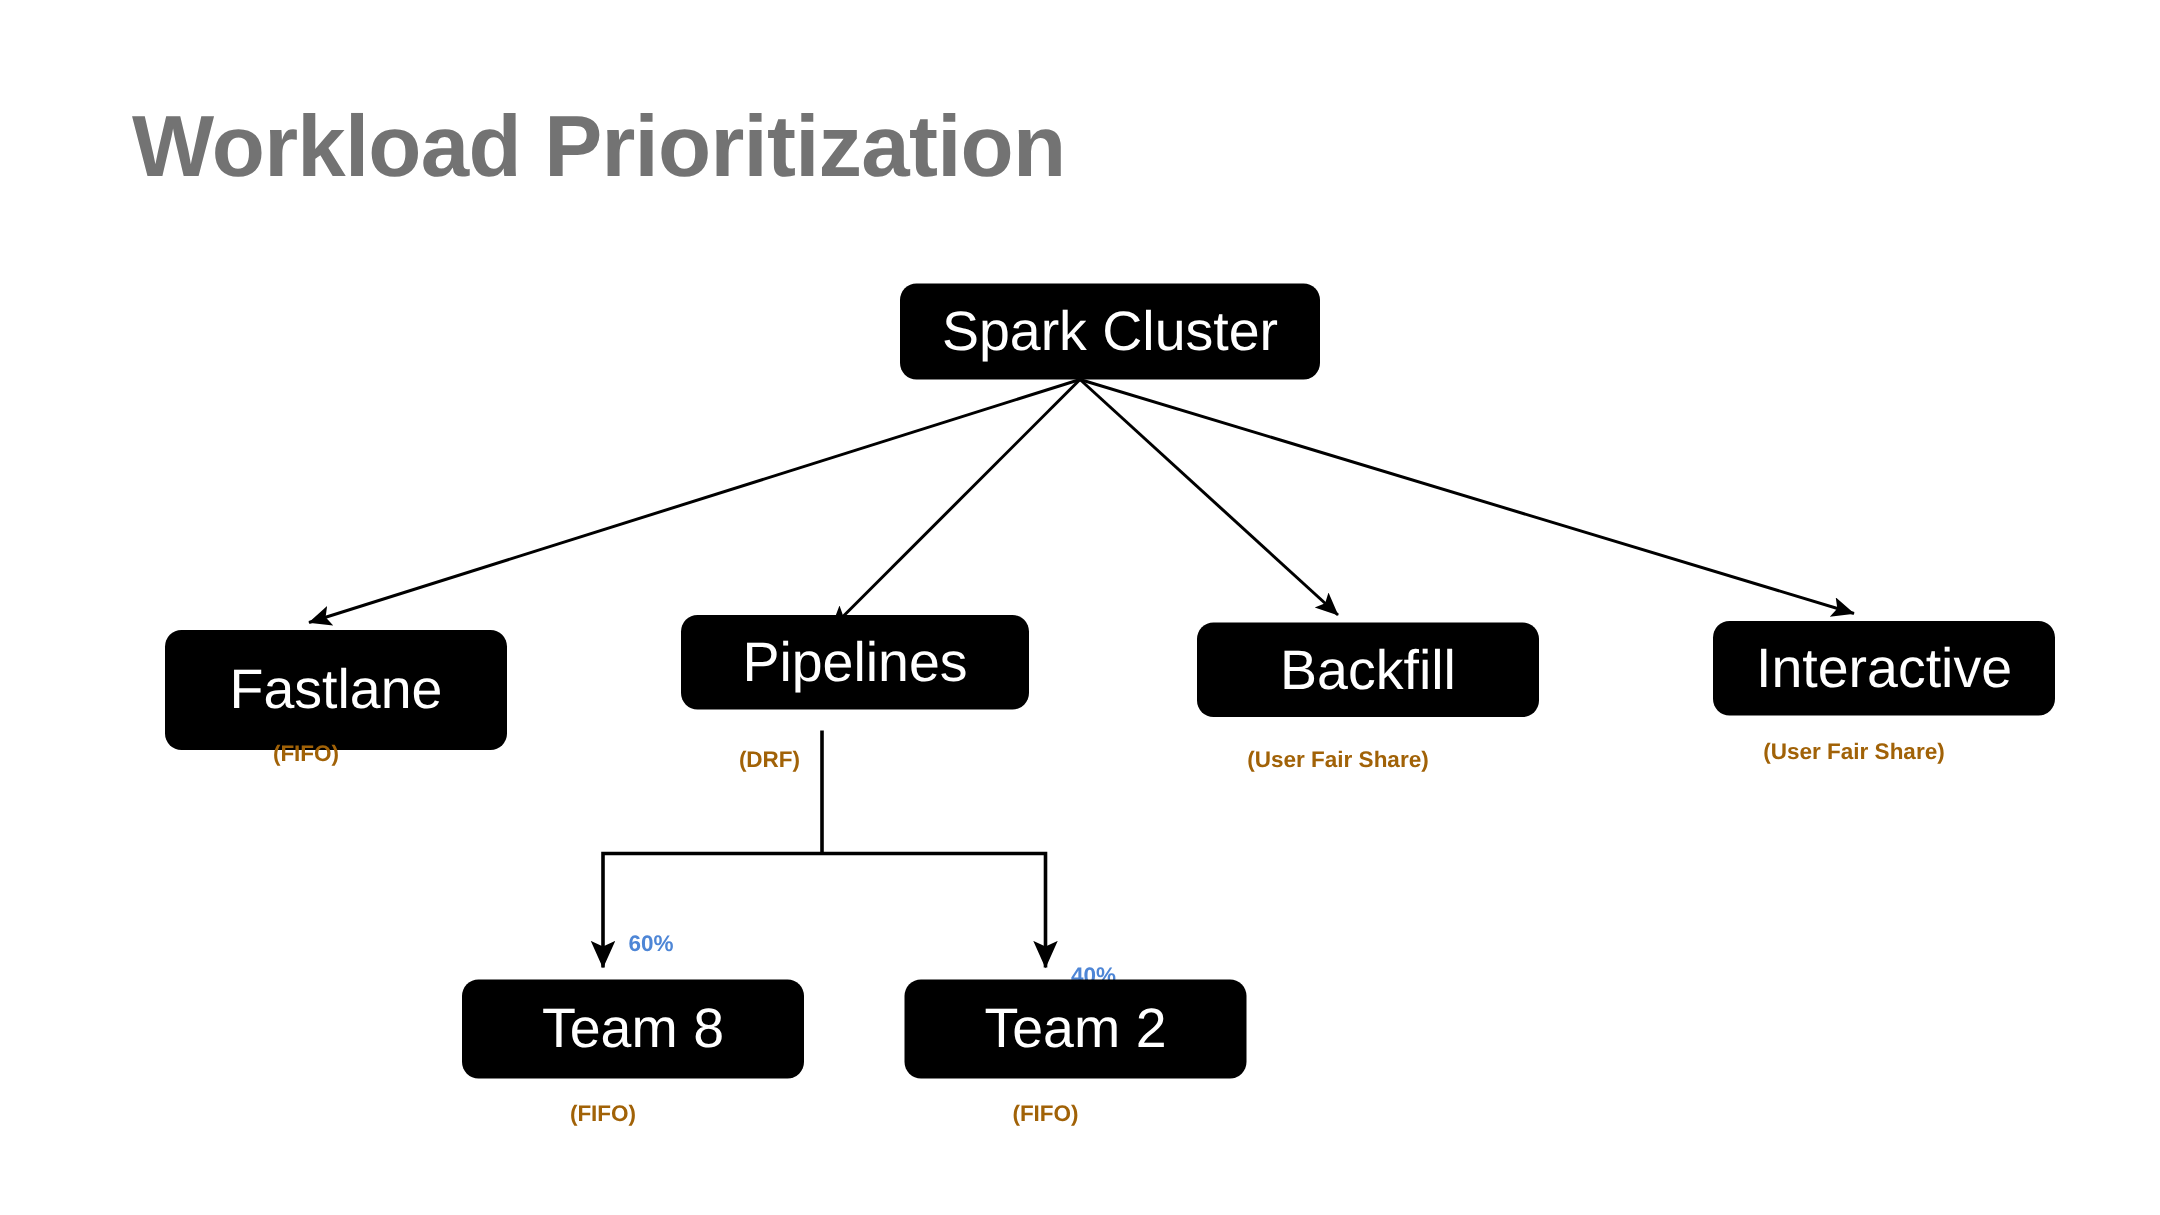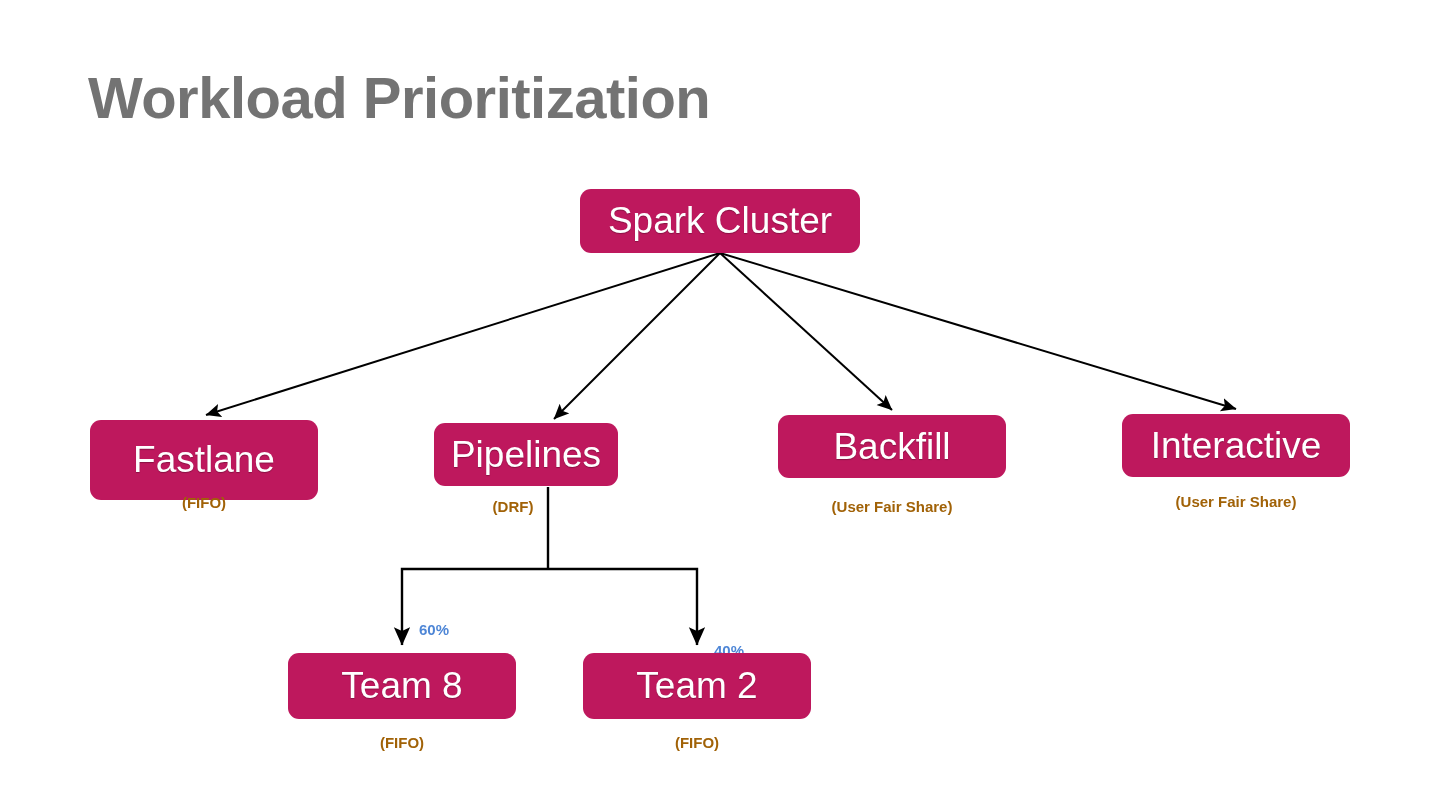--- a/index.html
+++ b/index.html
@@ -43,30 +43,31 @@
     left: 0; top: 0;
     width: 1440px;
     height: 810px;
     pointer-events: none;
   }
 
   
   .node {
     position: absolute;
     box-sizing: border-box;
-    background: #be185d;
+    background: #000000;
     border-radius: 11px;
     color: #ffffff;
     display: flex;
     align-items: center;
     justify-content: center;
     text-align: center;
     white-space: nowrap;
     text-shadow: 0 1px 1px rgba(0,0,0,0.28);
     font-weight: 400;
+    margin-left: 20px;
   }
 
   .node-root {
     font-size: 37px;
   }
   .node-mid {
     font-size: 37px;
   }
   .node-leaf {
     font-size: 37px;
@@ -123,21 +124,21 @@
 
   <div class="node node-root" style="left:580px; top:189px; width:280px; height:64px;">
     <span>Spark Cluster</span>
   </div>
 
   <div class="node node-mid" style="left:90px; top:420px; width:228px; height:80px;">
     <span>Fastlane</span>
   </div>
   <div class="sublabel" style="left:204px; top:494px;">(FIFO)</div>
 
-  <div class="node node-mid" style="left:434px; top:423px; width:184px; height:63px;">
+  <div class="node node-mid" style="left:434px; top:410px; width:232px; height:63px;">
     <span>Pipelines</span>
   </div>
   <div class="sublabel" style="left:513px; top:498px;">(DRF)</div>
 
   <div class="node node-mid" style="left:778px; top:415px; width:228px; height:63px;">
     <span>Backfill</span>
   </div>
   <div class="sublabel" style="left:892px; top:498px;">(User Fair Share)</div>
 
   <div class="node node-mid" style="left:1122px; top:414px; width:228px; height:63px;">

